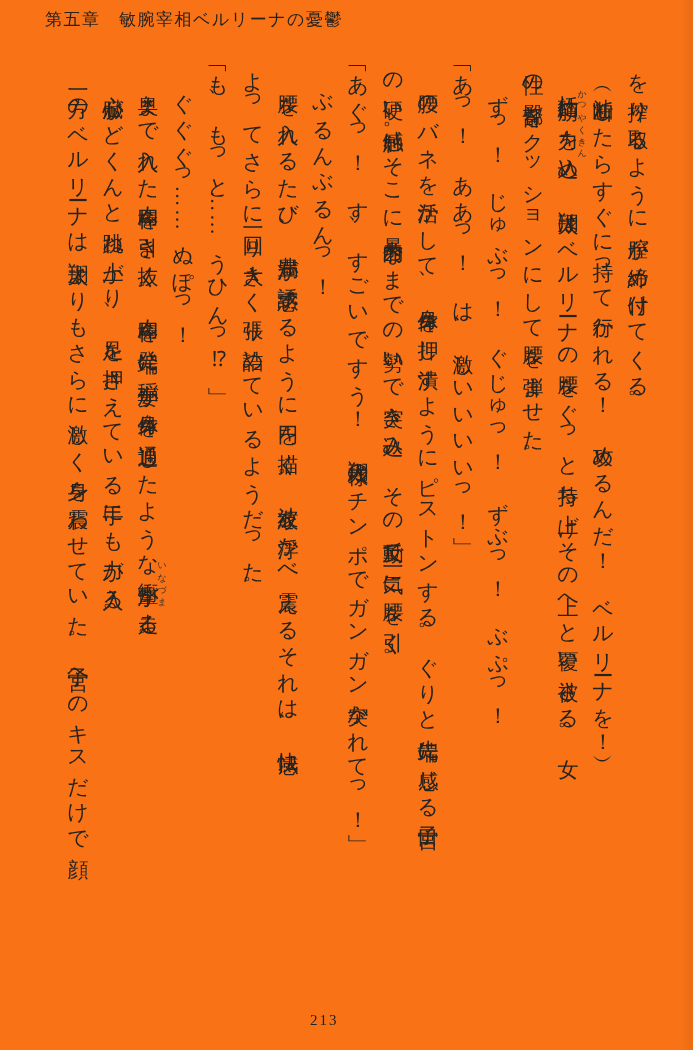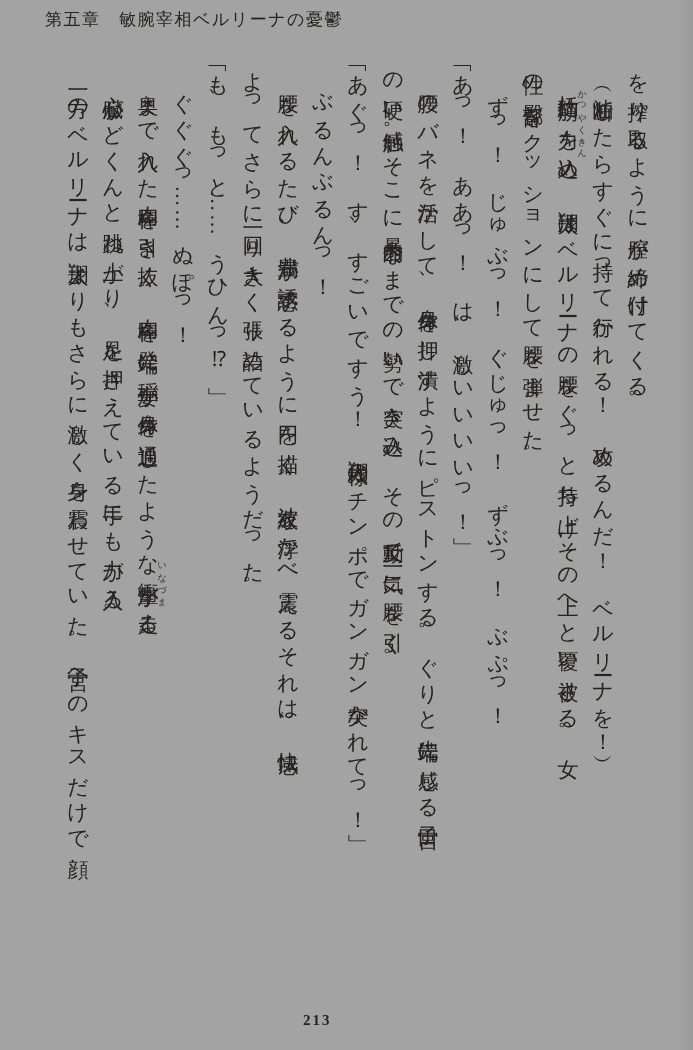--- a/index.html
+++ b/index.html
@@ -1,20 +1,20 @@
 <!DOCTYPE html>
 <html><head>
 <meta charset="utf-8">
 <style>
   html, body { margin: 0; padding: 0; }
   .page {
     position: relative;
     width: 693px;
     height: 1050px;
-    background: #a3a3a3;
+    background: #f97316;
     overflow: hidden;
     font-family: "Liberation Serif", serif;
     color: #242320;
   }
   .edge-shade {
     position: absolute;
     top: 0; right: 0;
     width: 14px; height: 100%;
     background: linear-gradient(to right, rgba(0,0,0,0), rgba(0,0,0,0.06));
     pointer-events: none;
@@ -49,25 +49,24 @@
     writing-mode: vertical-rl;
     font-size: 9px;
     letter-spacing: 1.5px;
     white-space: nowrap;
     color: #33322f;
   }
   .furi-1 { left: 575px; top: 84px; }
   .furi-2 { left: 155px; top: 556px; }
   .page-number {
     position: absolute;
-    left: 303px;
+    left: 310px;
     top: 1012px;
     font-size: 15px;
     letter-spacing: 2px;
-    font-weight: bold;
   }
 </style>
 </head>
 <body>
 
 <div class="page">
 
   <div class="header">第五章　敏腕宰相ベルリーナの憂鬱</div>
 
   <div class="text-block">

